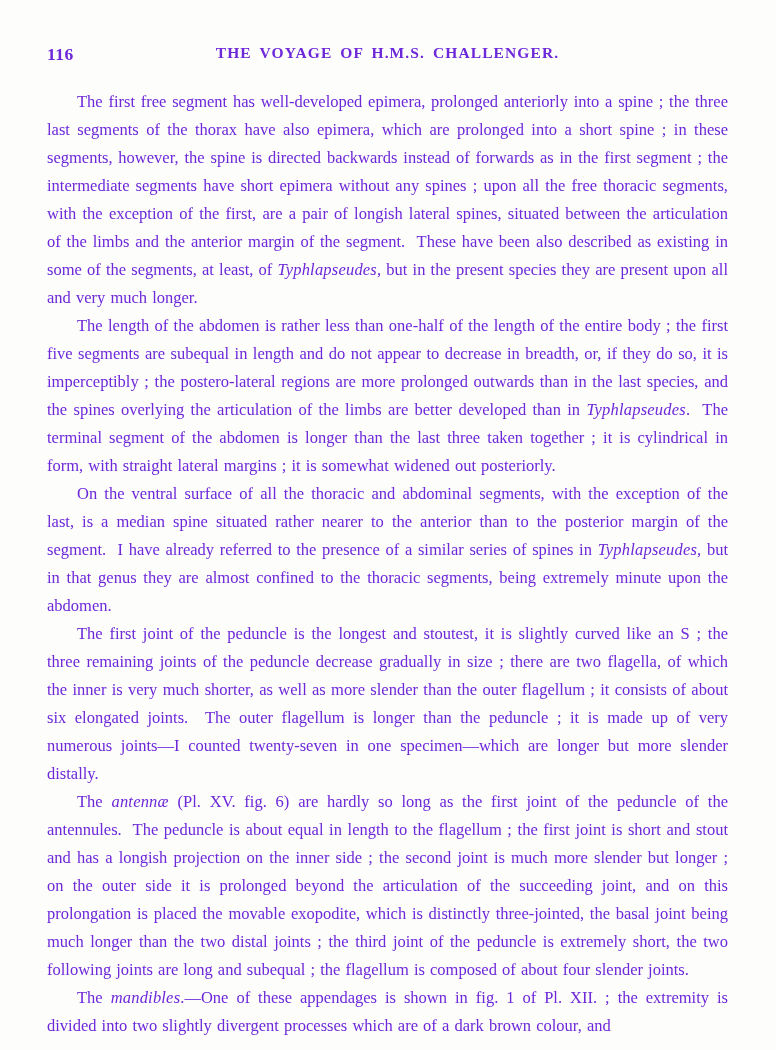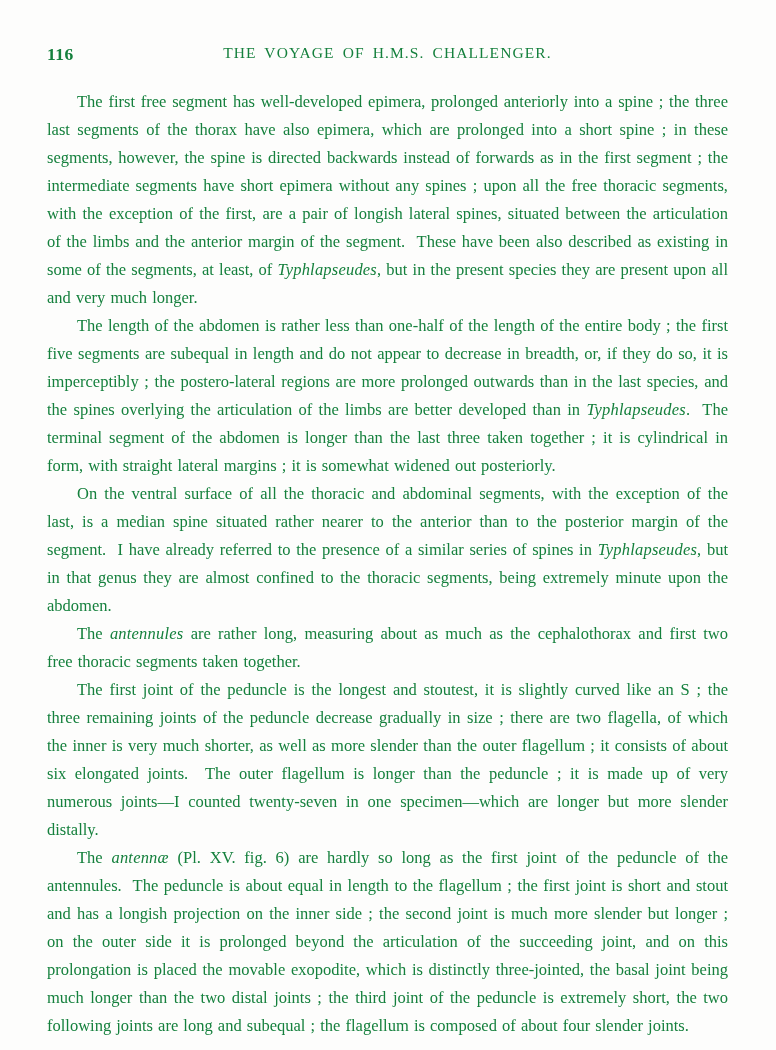--- a/index.html
+++ b/index.html
@@ -2,42 +2,42 @@
 <html><head>
 <meta charset="utf-8">
 <style>
   html, body { margin: 0; padding: 0; background: #ffffff; }
   .page {
     position: relative;
     width: 776px;
     height: 1050px;
     box-sizing: border-box;
     background: #fdfdfc;
-    color: #15803d;
+    color: #6d28d9;
     font-family: "Liberation Serif", "DejaVu Serif", serif;
     padding: 44px 48px 0 47px;
     overflow: hidden;
   }
   .page-header {
     position: relative;
     height: 22px;
     margin-bottom: 22px;
   }
   .page-number {
     position: absolute;
     left: 0;
     top: 0;
     font-size: 17.5px;
     font-weight: bold;
     letter-spacing: 0.5px;
   }
   .running-title {
     text-align: center;
     font-size: 15.5px;
-    font-weight: normal;
+    font-weight: bold;
     letter-spacing: 1.1px;
     word-spacing: 3px;
     white-space: nowrap;
   }
   .page-body p {
     margin: 0;
     text-indent: 30px;
     text-align: justify;
     font-size: 16.5px;
     line-height: 28px;
@@ -53,17 +53,17 @@
 
 <div class="page">
   <div class="page-header">
     <span class="page-number">116</span>
     <div class="running-title">THE VOYAGE OF H.M.S. CHALLENGER.</div>
   </div>
   <div class="page-body">
       <p><span>The first free segment has well-developed epimera, prolonged anteriorly into a spine&nbsp;; the three last segments of the thorax have also epimera, which are prolonged into a short spine&nbsp;; in these segments, however, the spine is directed backwards instead of forwards as in the first segment&nbsp;; the intermediate segments have short epimera without any spines&nbsp;; upon all the free thoracic segments, with the exception of the first, are a pair of longish lateral spines, situated between the articulation of the limbs and the anterior margin of the segment.&nbsp; These have been also described as existing in some of the segments, at least, of </span><i>Typhlapseudes</i><span>, but in the present species they are present upon all and very much longer.</span></p>
       <p><span>The length of the abdomen is rather less than one-half of the length of the entire body&nbsp;; the first five segments are subequal in length and do not appear to decrease in breadth, or, if they do so, it is imperceptibly&nbsp;; the postero-lateral regions are more prolonged outwards than in the last species, and the spines overlying the articulation of the limbs are better developed than in </span><i>Typhlapseudes</i><span>.&nbsp; The terminal segment of the abdomen is longer than the last three taken together&nbsp;; it is cylindrical in form, with straight lateral margins&nbsp;; it is somewhat widened out posteriorly.</span></p>
       <p><span>On the ventral surface of all the thoracic and abdominal segments, with the exception of the last, is a median spine situated rather nearer to the anterior than to the posterior margin of the segment.&nbsp; I have already referred to the presence of a similar series of spines in </span><i>Typhlapseudes</i><span>, but in that genus they are almost confined to the thoracic segments, being extremely minute upon the abdomen.</span></p>
-      <p><span>The </span><i>antennules</i><span> are rather long, measuring about as much as the cephalothorax and first two free thoracic segments taken together.</span></p>
       <p><span>The first joint of the peduncle is the longest and stoutest, it is slightly curved like an S&nbsp;; the three remaining joints of the peduncle decrease gradually in size&nbsp;; there are two flagella, of which the inner is very much shorter, as well as more slender than the outer flagellum&nbsp;; it consists of about six elongated joints.&nbsp; The outer flagellum is longer than the peduncle&nbsp;; it is made up of very numerous joints—I counted twenty-seven in one specimen—which are longer but more slender distally.</span></p>
       <p><span>The </span><i>antennæ</i><span> (Pl. XV. fig. 6) are hardly so long as the first joint of the peduncle of the antennules.&nbsp; The peduncle is about equal in length to the flagellum&nbsp;; the first joint is short and stout and has a longish projection on the inner side&nbsp;; the second joint is much more slender but longer&nbsp;; on the outer side it is prolonged beyond the articulation of the succeeding joint, and on this prolongation is placed the movable exopodite, which is distinctly three-jointed, the basal joint being much longer than the two distal joints&nbsp;; the third joint of the peduncle is extremely short, the two following joints are long and subequal&nbsp;; the flagellum is composed of about four slender joints.</span></p>
+      <p><span>The </span><i>mandibles</i><span>.—One of these appendages is shown in fig. 1 of Pl. XII.&nbsp;; the extremity is divided into two slightly divergent processes which are of a dark brown colour, and</span></p>
     </div>
 </div>
 
 </body></html>

